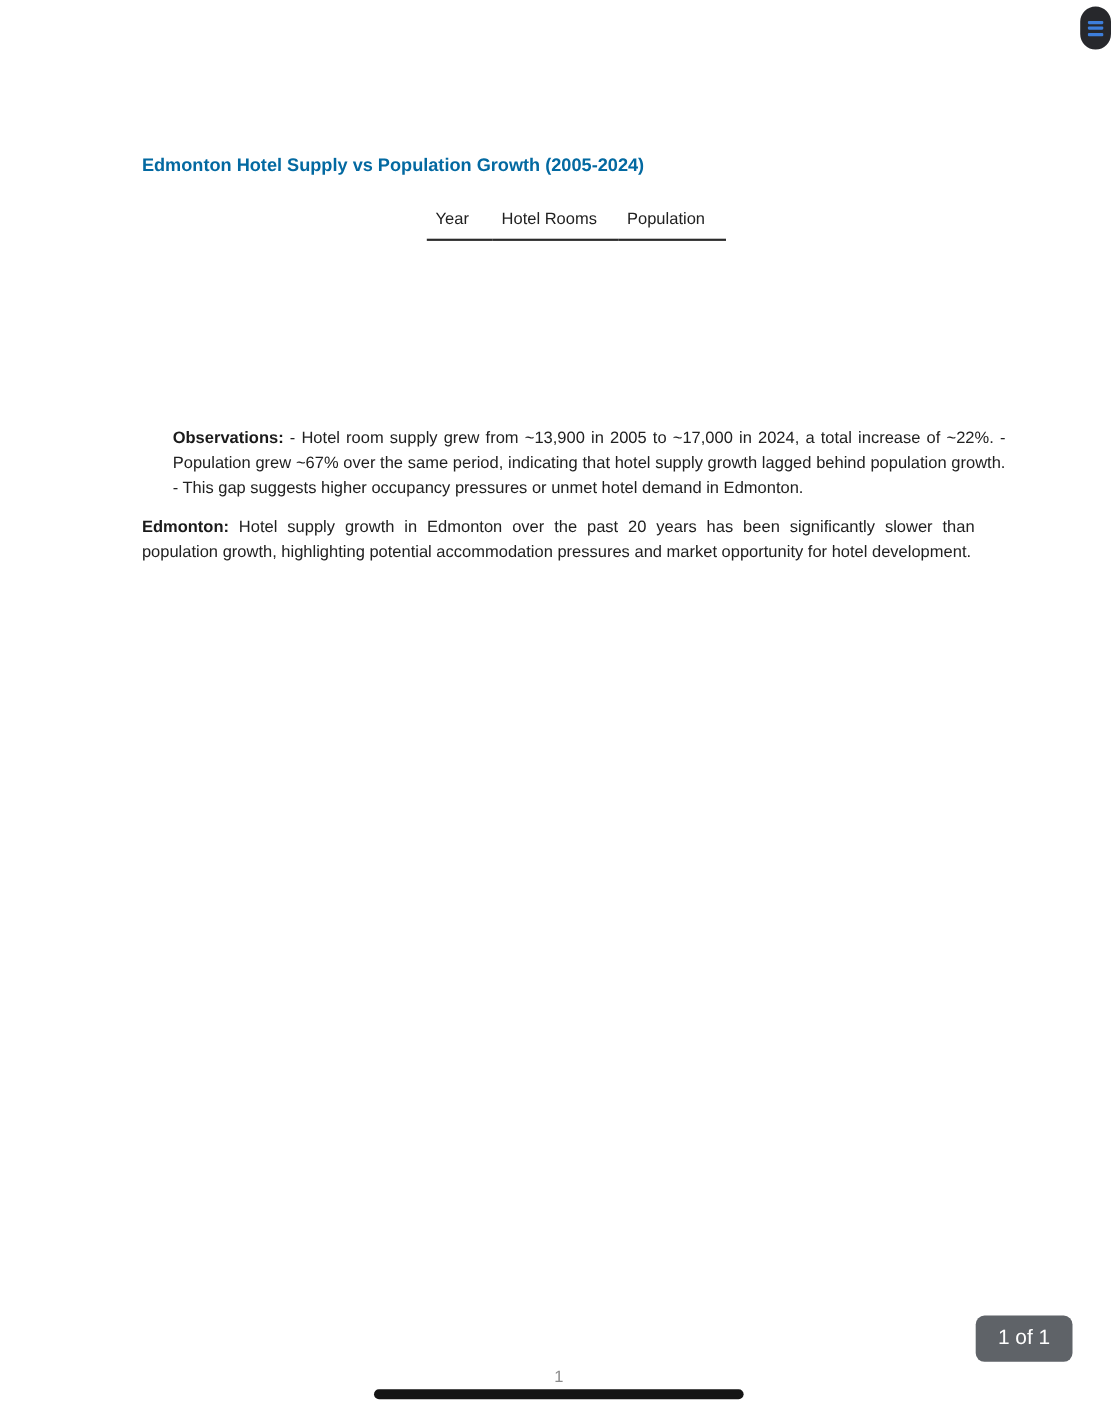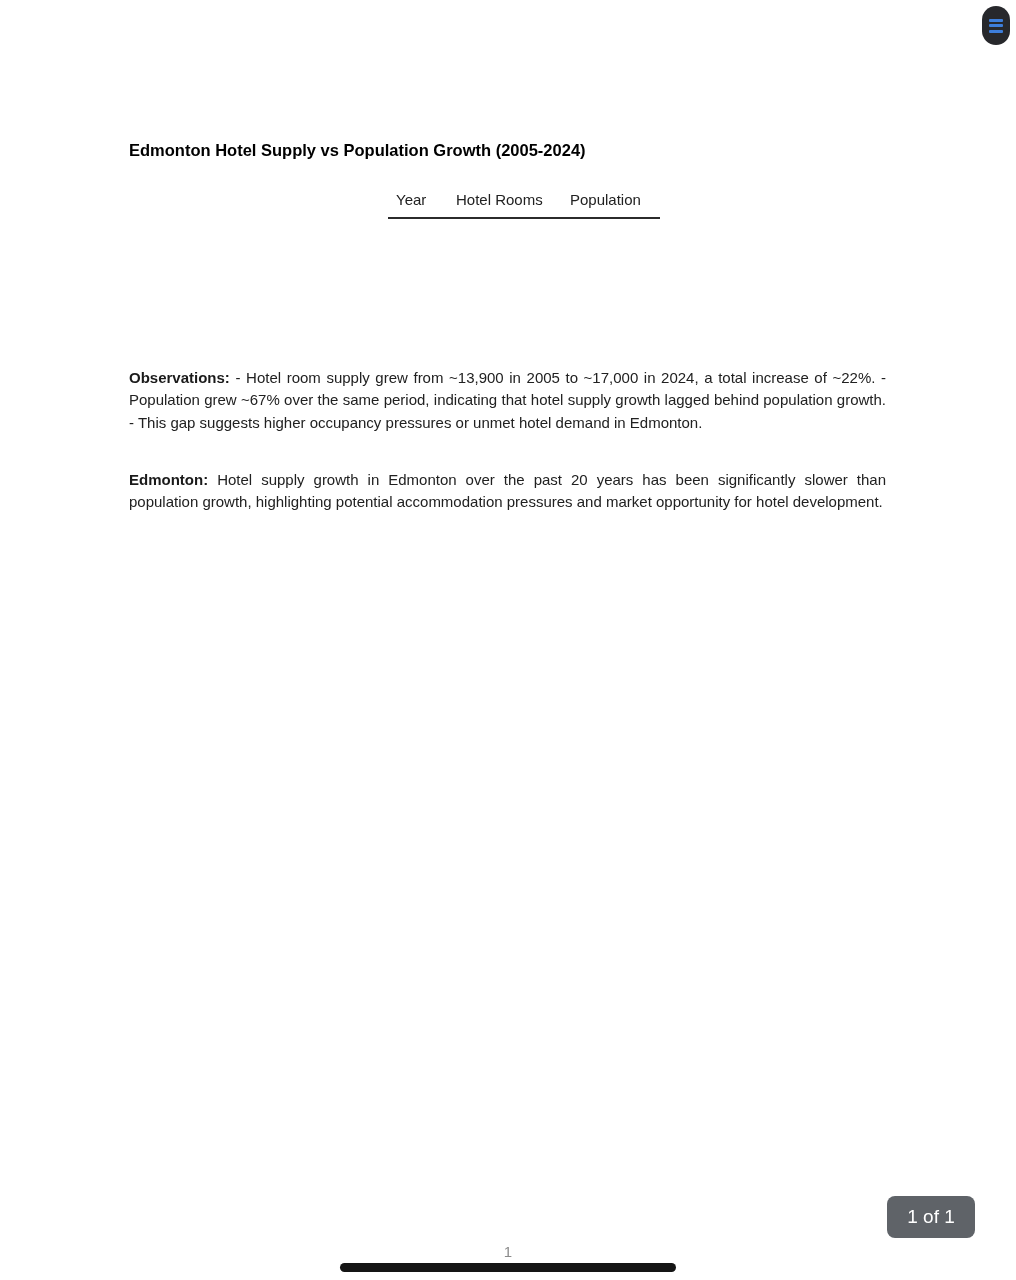--- a/index.html
+++ b/index.html
@@ -41,21 +41,21 @@
     background: #151515;
     border-radius: 5px;
   }
 
   
   .doc-title {
     position: absolute; left: 129px; top: 141px;
     width: 757px;
     margin: 0;
     font-size: 16.5px; font-weight: bold;
-    color: #000000;
+    color: #0369a1;
   }
 
   .table-wrap { position: absolute; left: 375px; top: 181px; margin-left: 13px; }
   table.data-table {
     border-collapse: collapse;
     font-size: 15px;
     color: #212121;
   }
   table.data-table th {
     font-weight: normal;
@@ -78,21 +78,21 @@
   .para {
     position: absolute; left: 129px;
     width: 757px;
     margin: 0;
     font-size: 15px;
     line-height: 22.4px;
     text-align: justify;
     color: #212121;
   }
   .para b { color: #1a1a1a; }
-  .para-observations { top: 367px; }
+  .para-observations { top: 388px; margin-left: 28px; }
   .para-summary { top: 469px; }
 
   .page-footer-number {
     position: absolute; left: 0; top: 1243px;
     width: 100%;
     text-align: center;
     font-size: 15px;
     color: #8b8b8b;
   }
 </style>

